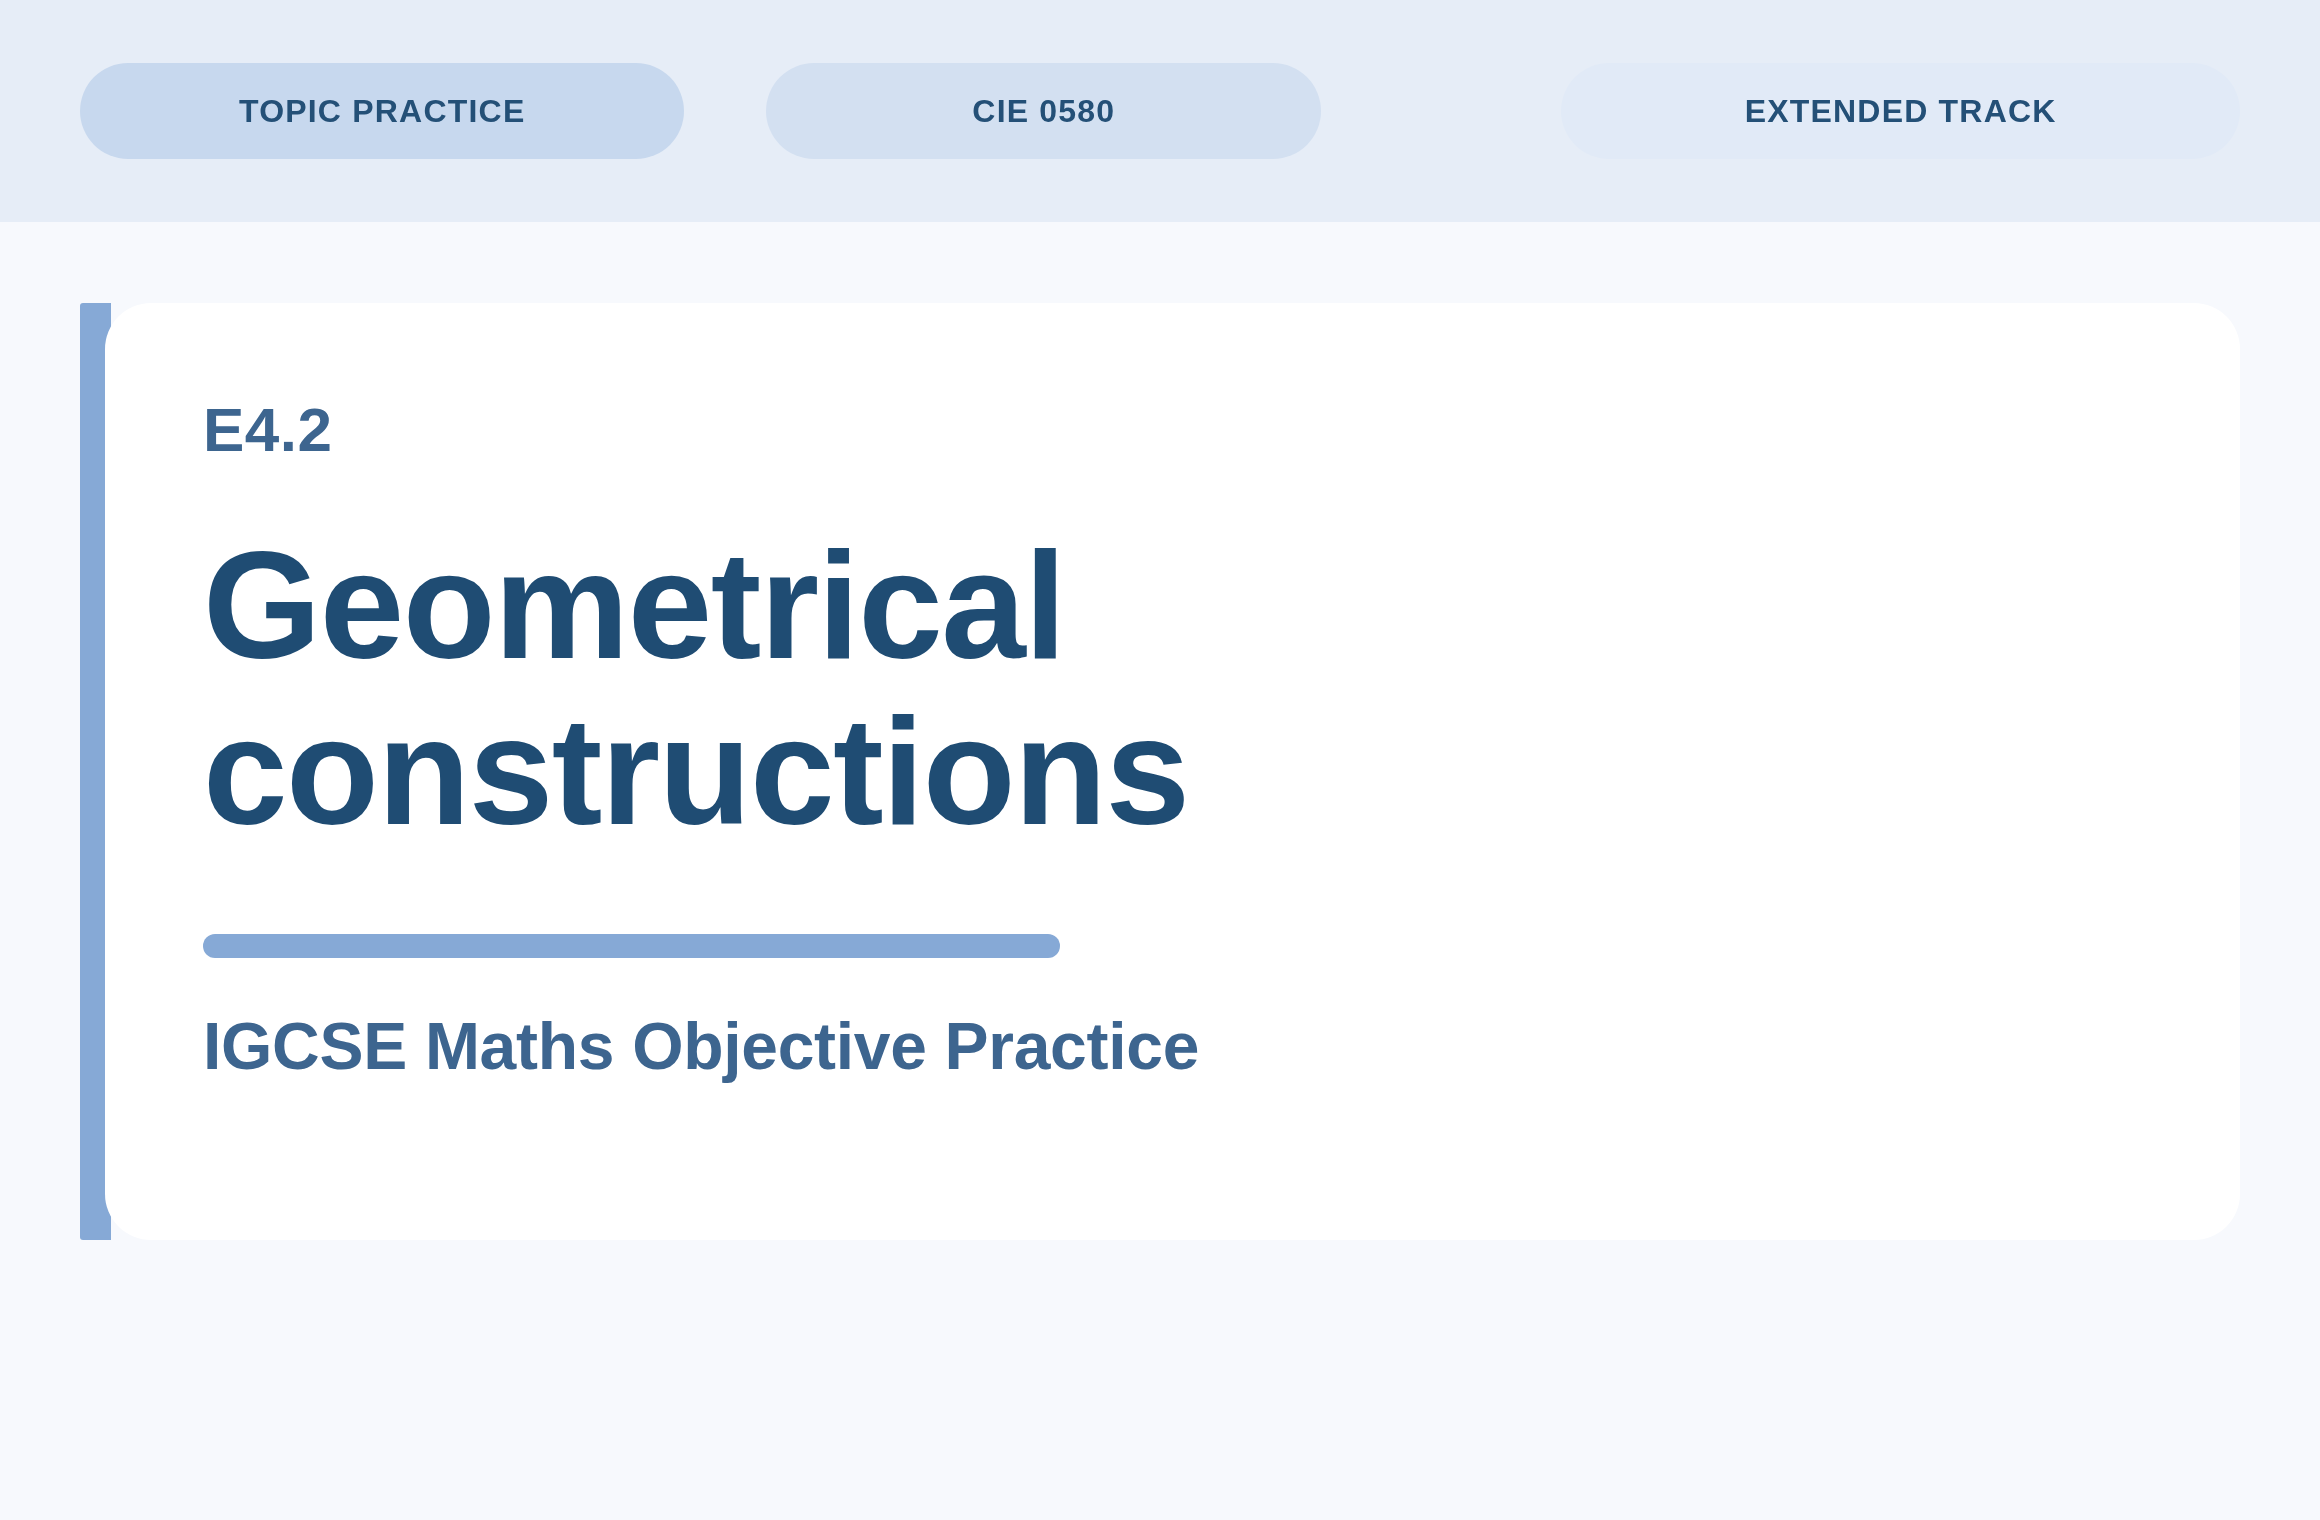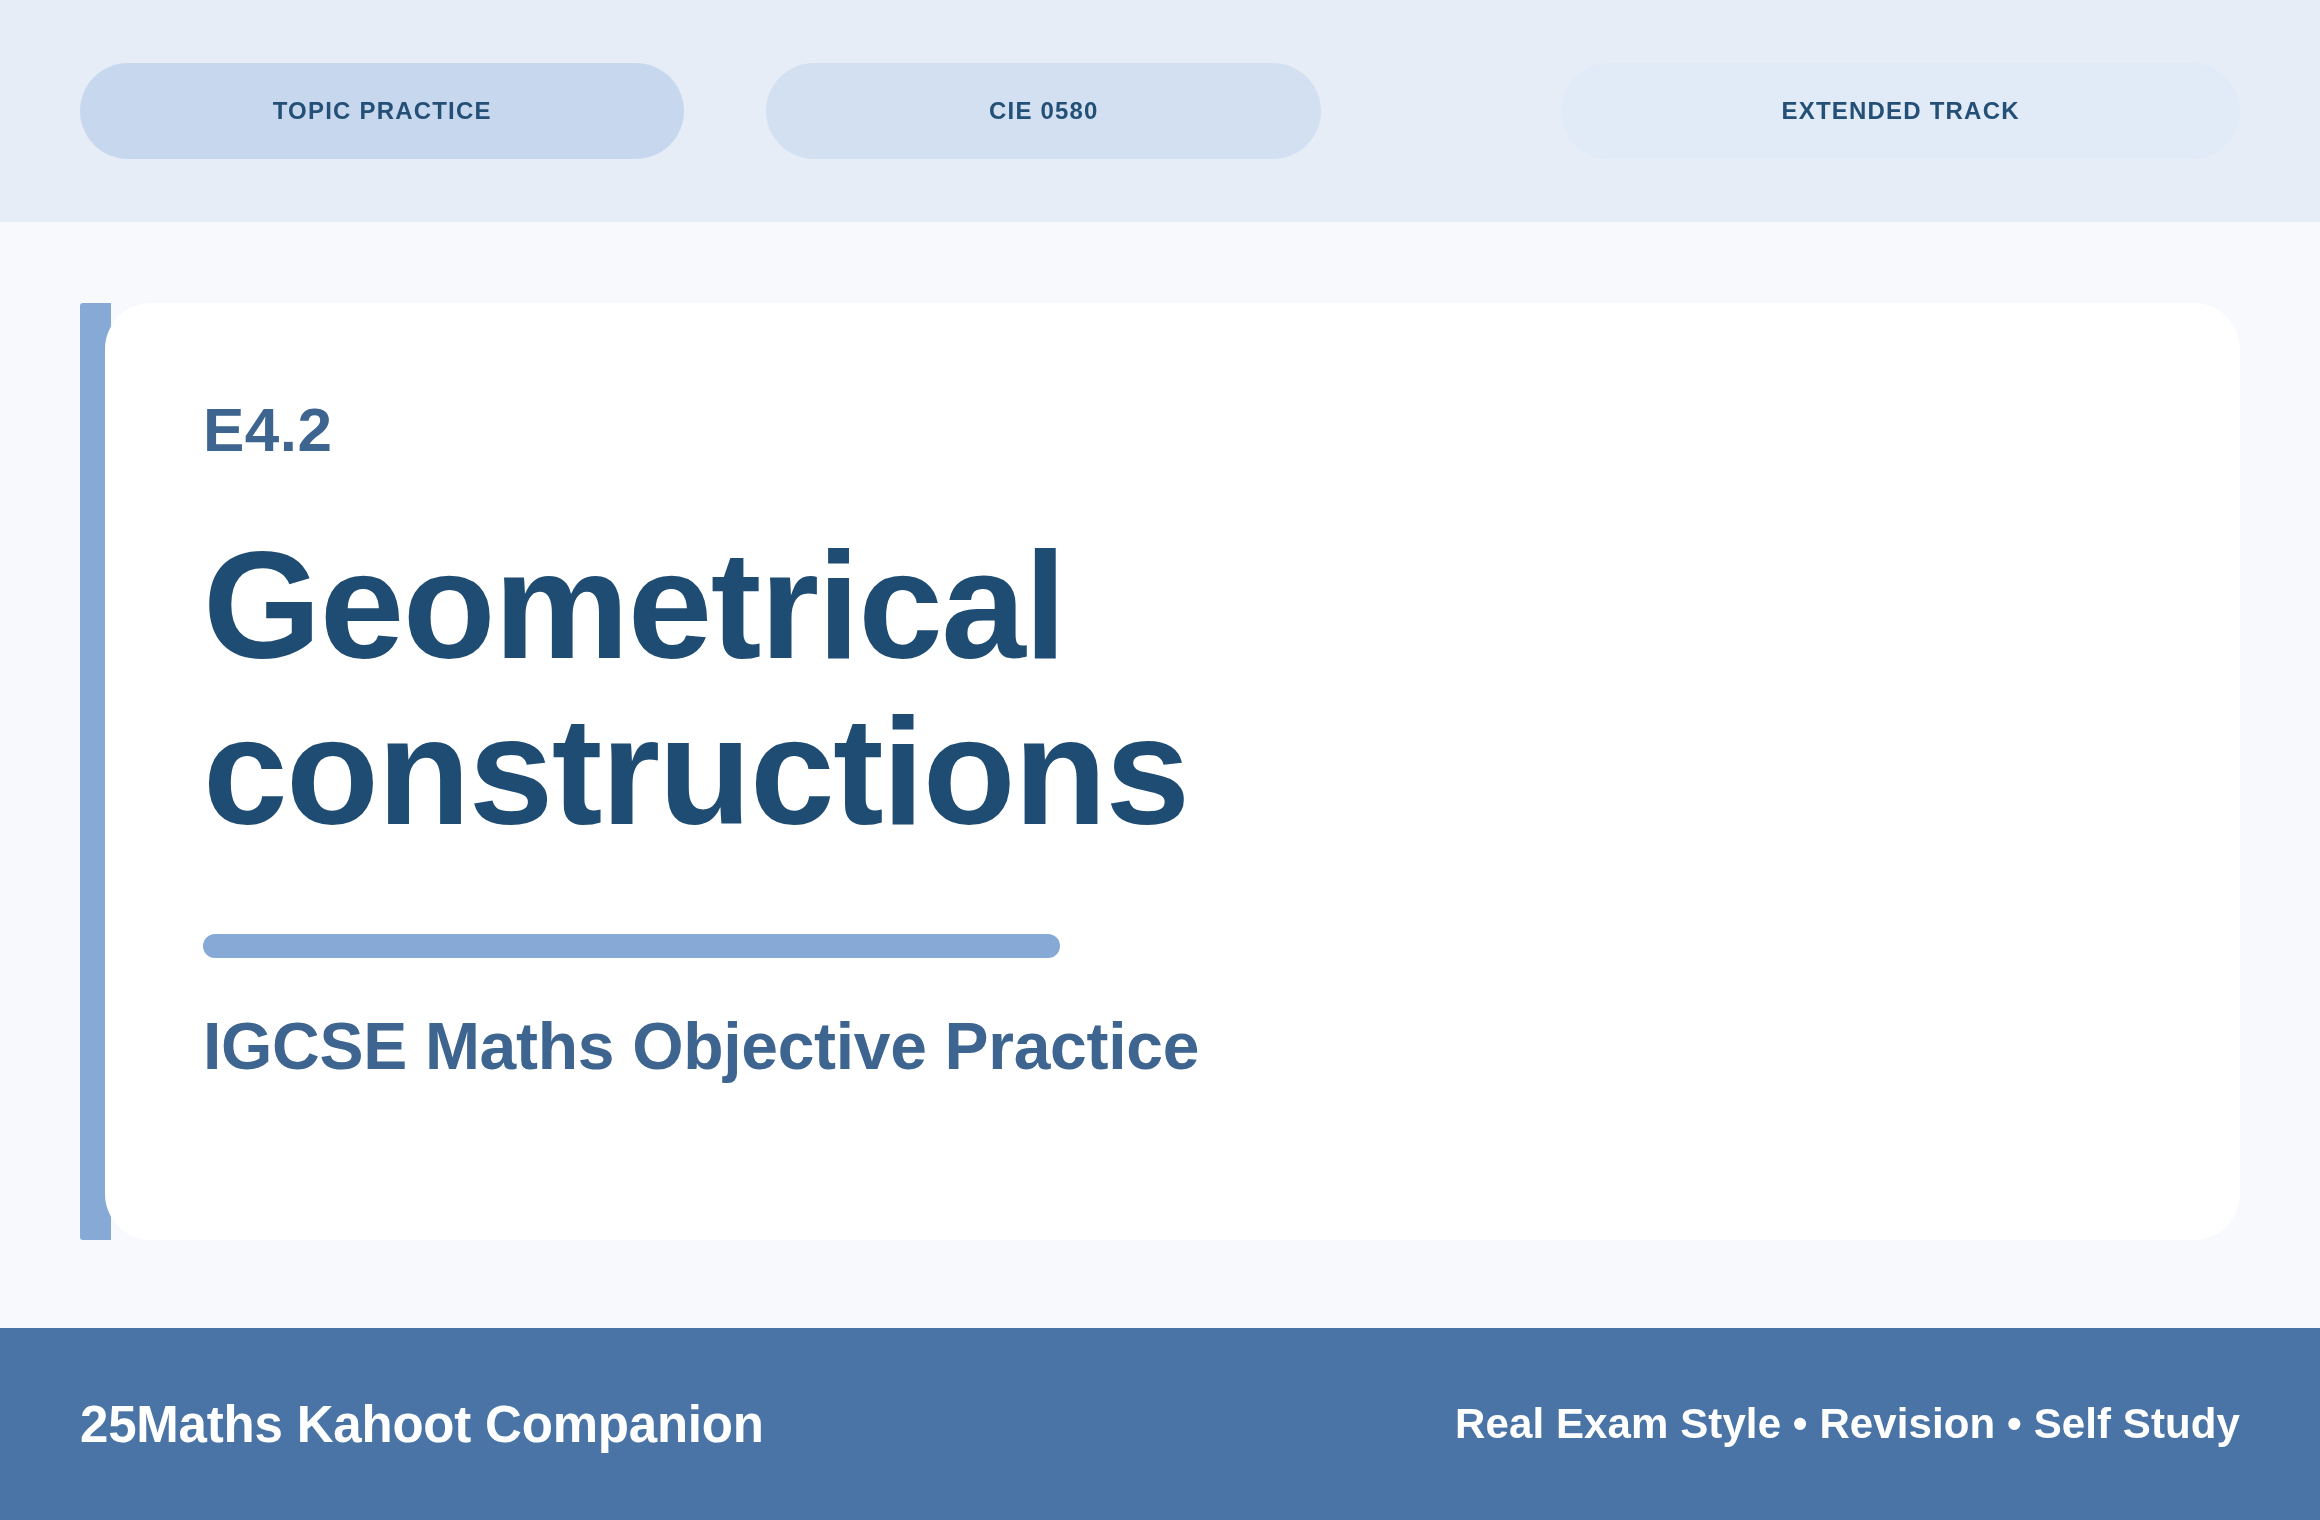--- a/index.html
+++ b/index.html
@@ -33,21 +33,21 @@
     box-sizing: border-box;
   }
   .chip {
     height: 96px;
     border-radius: 48px;
     display: flex;
     align-items: center;
     justify-content: center;
     box-sizing: border-box;
     font-weight: bold;
-    font-size: 24px;
+    font-size: 32px;
     letter-spacing: 1.2px;
     color: #245077;
     white-space: nowrap;
   }
   .chip-1 {
     background: #c7d8ee;
     width: 610px;
   }
   .chip-2 {
     background: #d3e0f1;
@@ -177,18 +177,14 @@
       <div class="accent-bar"></div>
       <div class="card">
         <div class="code-label">E4.2</div>
         <div class="main-title">Geometrical constructions</div>
         <div class="divider"></div>
         <div class="subtitle">IGCSE Maths Objective Practice</div>
       </div>
     </div>
   </div>
 
-  <div class="footer">
-    <div class="footer-left">25Maths Kahoot Companion</div>
-    <div class="footer-right">Real Exam Style • Revision • Self Study</div>
-  </div>
 
 </div>
 
 </body></html>

